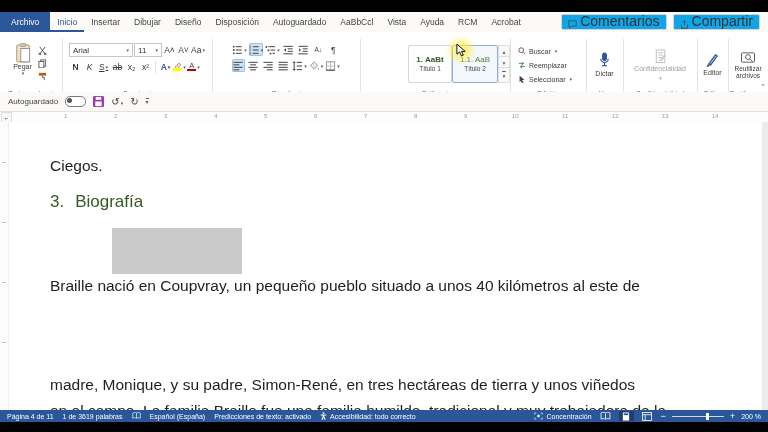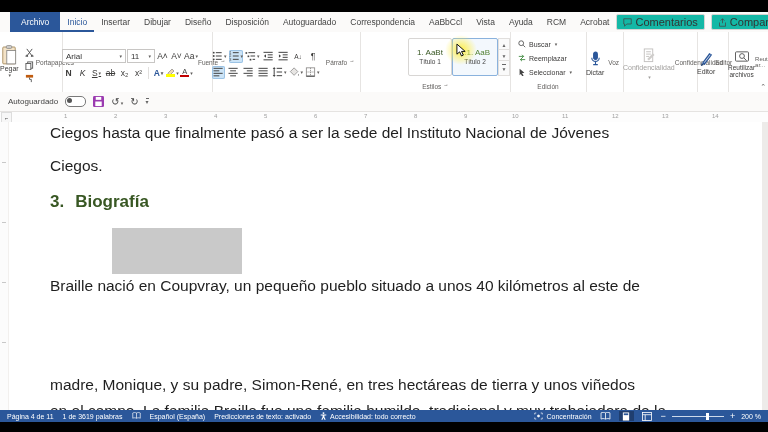--- a/index.html
+++ b/index.html
@@ -5,30 +5,30 @@
   html,body{margin:0;padding:0}
   body{width:768px;height:432px;position:relative;overflow:hidden;background:#fff;
        font-family:"Liberation Sans",sans-serif;-webkit-font-smoothing:antialiased}
   .abs{position:absolute}
   .blackbar{position:absolute;left:0;width:768px;background:#000}
 
   
   .tabrow{position:absolute;left:0;top:12px;width:768px;height:20px;background:#fbfaf9;
           display:flex;align-items:stretch;font-size:8.5px;color:#444}
   .tab{display:flex;align-items:center;padding:0 7px;cursor:default;white-space:nowrap}
-  .tab.file{background:#2b579a;color:#fff;padding:0 11px;margin-left:10px}
+  .tab.file{background:#2b579a;color:#fff;padding:0 11px;margin-left:0}
   .tab.active{color:#2b579a;font-weight:normal;box-shadow:inset 0 -2px 0 #2b579a}
   .tab-actions{margin-left:auto;display:flex;align-items:center;gap:6px;padding-right:8px}
-  .chip{display:flex;align-items:center;gap:3px;border:1px solid #d6d4d2;background:#14b8a6;
-        height:14px;padding:0 6px;font-size:11px;color:#333;border-radius:2px}
+  .chip{display:flex;align-items:flex-end;gap:3px;border:1px solid #d6d4d2;background:#0ea5e9;
+        height:14px;padding:0 6px;font-size:14px;color:#333;border-radius:2px}
 
   
   .ribbon{position:absolute;left:0;top:32px;width:768px;height:60px;background:#fff;
           border-bottom:1px solid #d8d6d4}
-  .g{position:absolute;top:0;height:60px;display:flex;flex-direction:row;align-items:center;
+  .g{position:absolute;top:7px;height:60px;display:flex;flex-direction:column;align-items:center;
      border-right:1px solid #e6e4e2}
   .gc{flex:1;width:100%;display:flex;align-items:flex-start;justify-content:center;padding-top:4px;box-sizing:border-box}
   .gl{height:12px;font-size:6.5px;color:#605e5c;display:flex;align-items:center;justify-content:center;gap:3px;width:100%}
   .launch{color:#8a8886;font-size:6px;transform:rotate(180deg);display:inline-block}
   .rows{display:flex;flex-direction:column;gap:3px}
   .row{display:flex;align-items:center;gap:1px}
   .ib{display:inline-flex;align-items:center;justify-content:center;min-width:13px;height:13px;
       font-size:8.5px;color:#3b3a39;border-radius:2px}
   .ib.on{background:#cce4f7;box-shadow:inset 0 0 0 1px #9cc3e5}
   .dd{font-size:5px;color:#605e5c;margin-left:1px}
@@ -66,21 +66,21 @@
           font-size:6px;color:#555;display:flex;align-items:center;justify-content:center}
 
   
   .doc{position:absolute;left:0;top:122px;width:768px;height:288px;background:#fff;overflow:hidden}
   .vruler{position:absolute;left:0;top:0;width:8px;height:288px;background:#fcfcfc;border-right:1px solid #f2f0ee}
   .vtick{position:absolute;left:2px;width:4px;height:1px;background:#c8c8c8}
   .gutter-r{position:absolute;right:0;top:0;width:6px;height:288px;background:#edebE9;background:#edebe9}
   .dline{position:absolute;white-space:nowrap;font-size:15.5px;color:#1f1f1f}
   .sq{text-decoration-style:wavy;text-decoration-color:#d13438;
       text-decoration-thickness:1px;text-underline-offset:3px}
-  .h1{font-size:17px;font-weight:bold;color:#385723}
+  .h1{font-size:17px;font-weight:normal;color:#385723}
   .h2{font-size:15.5px;color:#538135}
   .selbox{position:absolute;background:#c9c9c9}
 
   
   .status{position:absolute;left:0;top:410px;width:768px;height:12px;background:#2b579a;color:#fff;
           display:flex;align-items:center;font-size:7px;gap:9px;padding:0 7px;box-sizing:border-box;white-space:nowrap}
   .sright{margin-left:auto;display:flex;align-items:center;gap:6px}
   .viewic{width:15px;height:10px;display:flex;align-items:center;justify-content:center}
   .viewic.on{background:rgba(0,0,0,.28)}
   .ztrack{width:52px;height:1px;background:#cdd9ea;position:relative}
@@ -105,23 +105,20 @@
       <span>Dibujar</span>
     </div>
   <div class="tab">
       <span>Diseño</span>
     </div>
   <div class="tab">
       <span>Disposición</span>
     </div>
   <div class="tab">
       <span>Autoguardado</span>
-    </div>
-  <div class="tab">
-      <span>Correspondencia</span>
     </div>
   <div class="tab">
       <span>AaBbCcl</span>
     </div>
   <div class="tab">
       <span>Vista</span>
     </div>
   <div class="tab">
       <span>Ayuda</span>
     </div>
@@ -414,21 +411,21 @@
       </div>
     </div>
     <div class="gl">
         <span>Párrafo</span>
         <span class="launch">⌐</span>
       </div>
   </div>
 
   <div class="g" style="left:360px;width:150px">
     <div class="card" style="left:48px;width:42px">
-      <span class="smp" style="color:#385723;font-weight:normal">1. AaBt</span>
+      <span class="smp" style="color:#385723;font-weight:bold">1. AaBt</span>
       <span class="nm">Título 1</span>
     </div>
     <div class="card" style="left:92px;width:44px;border-color:#8ab2dd;background:#f3f8fd">
       <span class="smp" style="color:#538135">1.1. AaB</span>
       <span class="nm">Título 2</span>
     </div>
     <div class="gal-btn" style="left:138px;top:6px">▲</div>
     <div class="gal-btn" style="left:138px;top:17px">▼</div>
     <div class="gal-btn" style="left:138px;top:28px;height:14px">
         <span style="border-top:1px solid #666;padding-top:.5px">▼</span>
@@ -580,21 +577,20 @@
 
 <div class="doc">
   <div class="vruler">
     <span class="vtick" style="top:40px"></span>
       <span class="vtick" style="top:100px"></span>
     <span class="vtick" style="top:160px"></span>
       <span class="vtick" style="top:220px"></span>
   </div>
   <div class="gutter-r"></div>
 
-  <div class="dline" style="left:50px;top:2px">Ciegos hasta que finalmente pasó a ser la sede del Instituto Nacional de Jóvenes</div>
   <div class="dline" style="left:50px;top:35px">Ciegos.</div>
 
   <div class="dline h1" style="left:50px;top:70px">
     <span>3.</span><span style="display:inline-block;width:11px"></span><span>Biografía</span>
   </div>
 
   <div class="selbox" style="left:112px;top:106px;width:130px;height:46px"></div>
 
   <div class="dline" style="left:50px;top:155px">
     <span>Braille nació en </span><span class="sq">Coupvray</span><span>, un pequeño pueblo situado a unos 40 kilómetros al este de</span>

